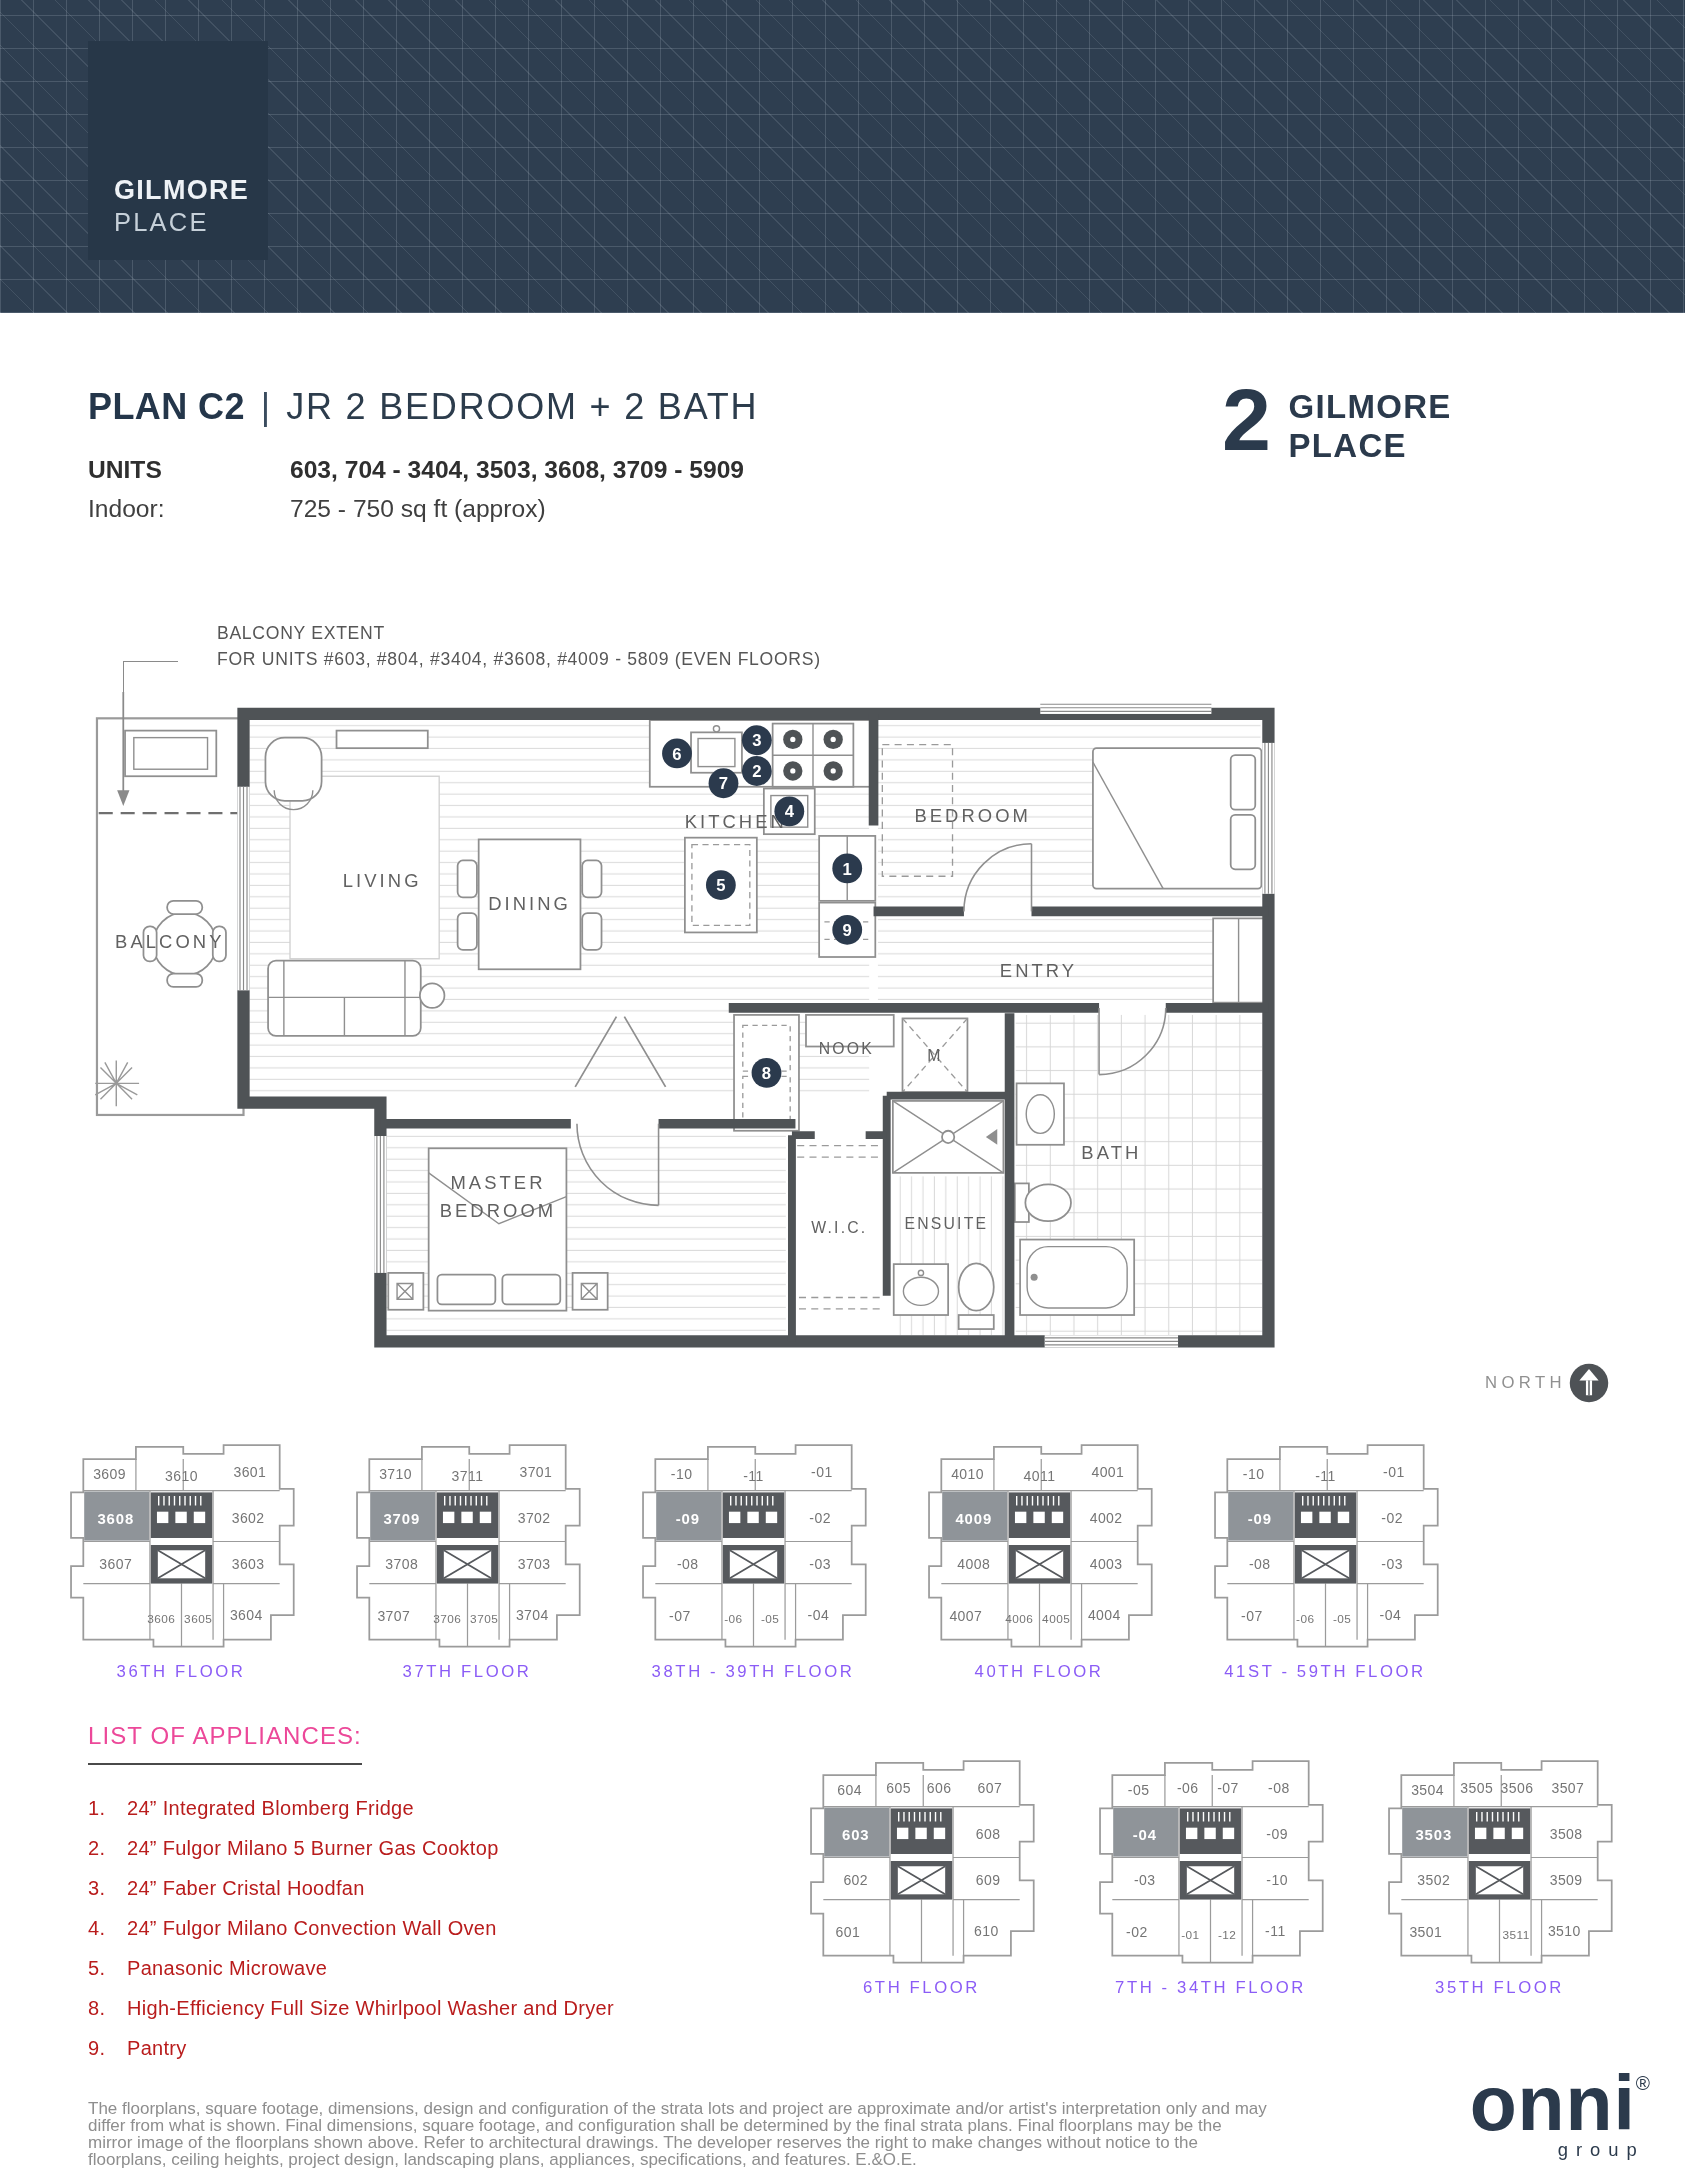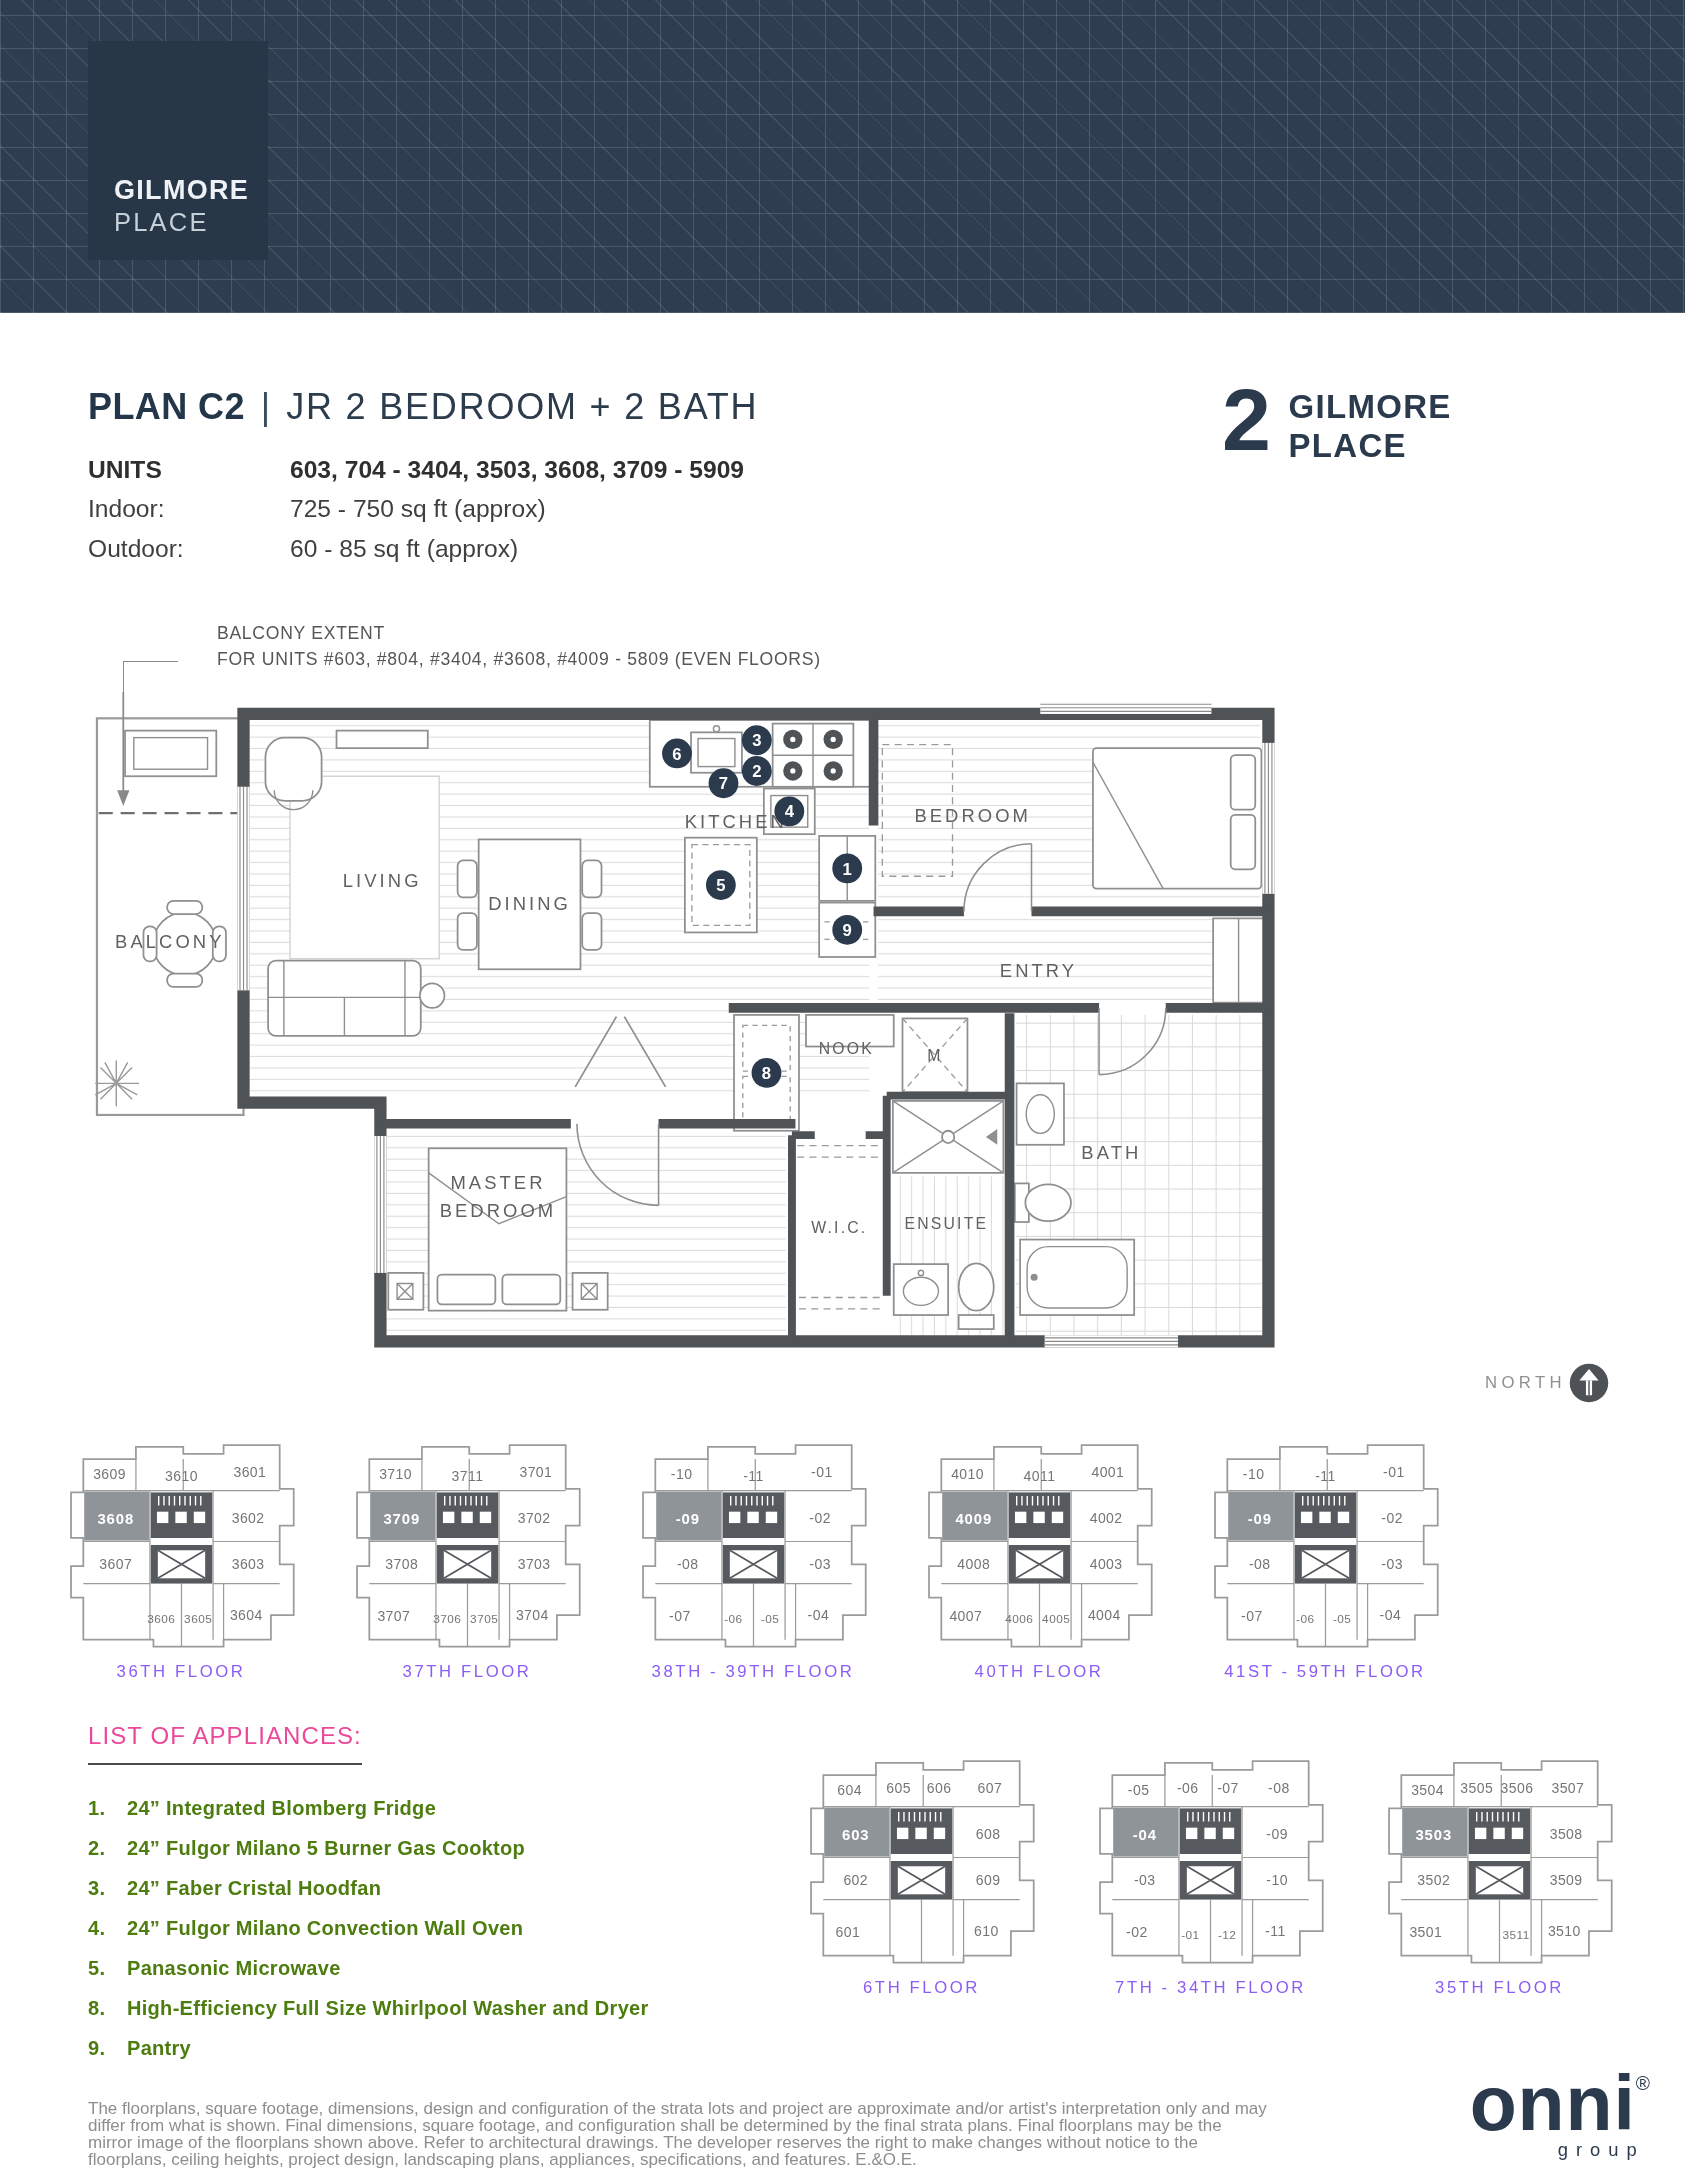--- a/index.html
+++ b/index.html
@@ -56,21 +56,21 @@
   .kp-label{margin-top:5px;text-align:center;font-size:16.7px;color:#8b5cf6;letter-spacing:2.6px;white-space:nowrap;}
   .kp-txt{font-family:"Liberation Sans",sans-serif;font-size:16px;fill:#757575;letter-spacing:.5px;}
   .kp-sm{font-size:13.5px;}
   .kp-hl-txt{font-family:"Liberation Sans",sans-serif;font-size:17px;font-weight:bold;fill:#ffffff;letter-spacing:1px;}
 
   
   .appliances{position:absolute;left:88px;top:1722px;width:685px;}
   .app-heading{display:inline-block;font-size:24px;font-weight:normal;color:#ec4899;letter-spacing:1.1px;
     padding-bottom:13px;border-bottom:2.6px solid #4a4a4a;}
   .app-list{list-style:none;margin:23px 0 0 0;padding:0;}
-  .app-item{font-size:20px;font-weight:bold;color:#4d7c0f;line-height:40px;letter-spacing:0.3px;}
+  .app-item{font-size:20px;font-weight:normal;color:#b91c1c;line-height:40px;letter-spacing:0.3px;}
   .app-num{display:inline-block;width:39px;}
 
   
   .disclaimer{position:absolute;left:88px;top:2100px;width:1181px;font-size:17px;color:#8e8e8e;line-height:17px;}
   .brand{position:absolute;left:1334px;top:2072px;width:316px;text-align:right;color:#2b3a4c;}
   .brand-word{font-size:77px;font-weight:bold;line-height:.82;letter-spacing:0.9px;}
   .brand-reg{font-size:19.3px;font-weight:normal;vertical-align:40px;}
   .brand-sub{font-size:18.4px;letter-spacing:8px;margin-top:3.5px;padding-right:5.3px;}
 </style>
 </head>
@@ -89,24 +89,20 @@
     <span class="plan-name">PLAN C2</span><span class="plan-sep">|</span><span class="plan-type">JR 2 BEDROOM + 2 BATH</span>
   </div>
   <div class="specs">
     <div class="spec-row">
       <span class="spec-label bold">UNITS</span>
       <span class="bold">603, 704 - 3404, 3503, 3608, 3709 - 5909</span>
     </div>
     <div class="spec-row">
       <span class="spec-label">Indoor:</span>
       <span>725 - 750 sq ft (approx)</span>
-    </div>
-    <div class="spec-row">
-      <span class="spec-label">Outdoor:</span>
-      <span>60 - 85 sq ft (approx)</span>
     </div>
   </div>
   <div class="tower">
     <div class="tower-num">2</div>
     <div class="tower-name">
       <div>GILMORE</div>
       <div>PLACE</div>
     </div>
   </div>
 

